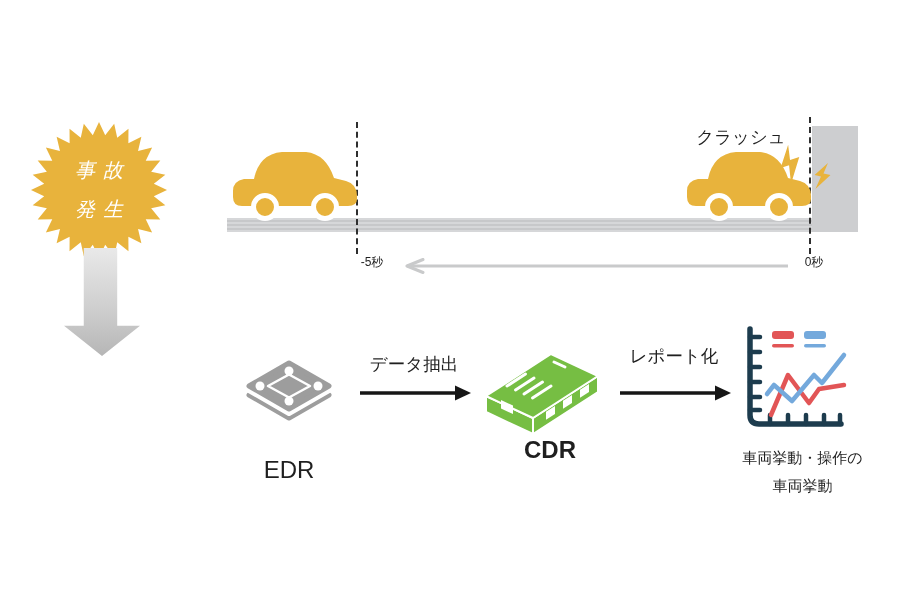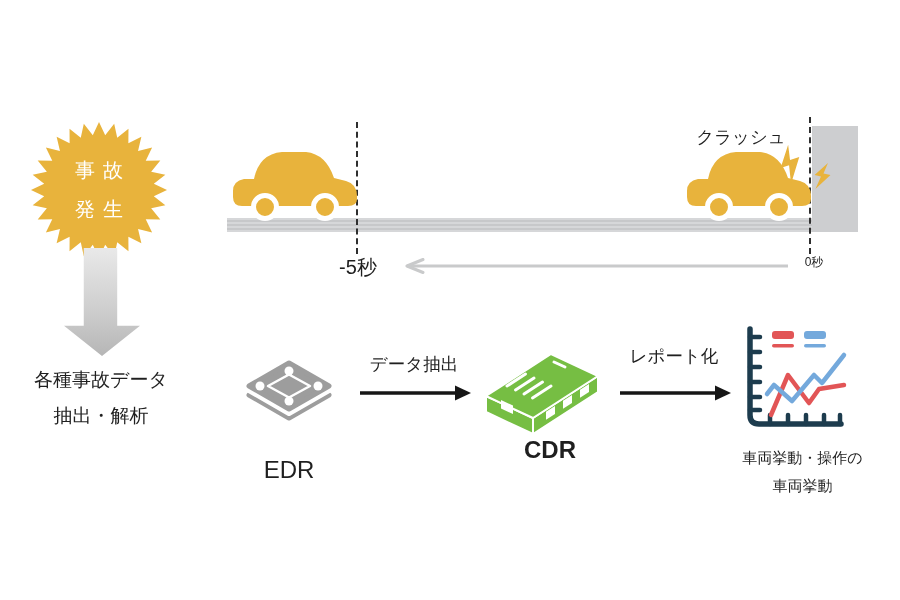--- a/index.html
+++ b/index.html
@@ -5,21 +5,21 @@
   html,body{margin:0;padding:0;background:#fff;}
   .stage{position:relative;width:900px;height:600px;background:#fff;overflow:hidden;
          font-family:"Liberation Sans","DejaVu Sans",sans-serif;color:#1f1f1f;}
   .abs{position:absolute;}
   .txt{white-space:nowrap;}
   .center{text-align:center;}
 
   
   .burst-svg{left:30px;top:121px;width:138px;height:138px;}
   .burst-text{left:30px;top:121px;width:138px;height:138px;display:flex;flex-direction:column;
-              align-items:center;justify-content:center;gap:12px;color:#fff;font-size:20px;}
+              align-items:center;justify-content:center;gap:12px;color:#fff;font-size:20px;font-style:italic;}
   .burst-text span{letter-spacing:8px;padding-left:8px;}
 
   
   .down-arrow{left:64px;top:248px;width:76px;height:108px;
               background:linear-gradient(180deg,#e9e9e9 0%,#cfcfcf 55%,#b6b6b6 100%);
               clip-path:polygon(26% 0,70% 0,70% 72%,100% 72%,50% 100%,0 72%,26% 72%);}
 
   .left-flow{left:3px;top:362px;width:196px;font-size:19px;line-height:36px;}
 
   
@@ -32,21 +32,21 @@
 
   .crash-label{left:666px;top:125px;width:150px;font-size:17.5px;font-family:Liberation Serif, serif;}
 
   .car{width:127px;height:76px;}
   .car-left{left:231px;top:146px;}
   .car-right{left:685px;top:146px;}
 
   .spark1{left:777px;top:145px;width:26px;height:38px;transform:rotate(-18deg);}
   .spark2{left:812px;top:162px;width:20px;height:28px;transform:rotate(12deg);}
 
-  .time-minus{left:330px;top:254px;width:56px;font-size:20px;}
+  .time-minus{left:344px;top:254px;width:56px;font-size:12px;}
   .time-zero{left:786px;top:254px;width:56px;font-size:12px;}
 
   
   .edr-svg{left:246px;top:360px;width:86px;height:64px;}
   .edr-label{left:244px;top:456px;width:90px;font-size:24px;font-weight:400;}
   .step-label{width:136px;font-size:17.5px;}
   .step1-label{left:346px;top:352px;}
   .step2-label{left:606px;top:344px;}
   .black-arrow{width:114px;height:16px;}
   .arrow1{left:358px;top:385px;}
@@ -64,24 +64,20 @@
   <svg class="abs burst-svg" viewBox="0 0 140 140">
     <polygon id="burst-poly" fill="#E8B33C" points="70.0,1.0 76.3,14.4 85.4,2.7 88.5,17.1 99.9,7.8 99.8,22.6 113.0,16.1 109.6,30.4 123.9,27.0 117.4,40.2 132.2,40.1 122.9,51.5 137.3,54.6 125.6,63.7 139.0,70.0 125.6,76.3 137.3,85.4 122.9,88.5 132.2,99.9 117.4,99.8 123.9,113.0 109.6,109.6 113.0,123.9 99.8,117.4 99.9,132.2 88.5,122.9 85.4,137.3 76.3,125.6 70.0,139.0 63.7,125.6 54.6,137.3 51.5,122.9 40.1,132.2 40.2,117.4 27.0,123.9 30.4,109.6 16.1,113.0 22.6,99.8 7.8,99.9 17.1,88.5 2.7,85.4 14.4,76.3 1.0,70.0 14.4,63.7 2.7,54.6 17.1,51.5 7.8,40.1 22.6,40.2 16.1,27.0 30.4,30.4 27.0,16.1 40.2,22.6 40.1,7.8 51.5,17.1 54.6,2.7 63.7,14.4"></polygon>
   </svg>
   <div class="abs burst-text">
     <span class="txt">事故</span>
     <span class="txt">発生</span>
   </div>
 
   <div class="abs down-arrow"></div>
 
-  <div class="abs left-flow center">
-    <div class="txt">各種事故データ</div>
-    <div class="txt">抽出・解析</div>
-  </div>
 
   <div class="abs road"></div>
   <div class="abs wall"></div>
   <div class="abs dash dash-left"></div>
   <div class="abs dash dash-right"></div>
 
   <div class="abs crash-label center txt">クラッシュ</div>
 
   <svg class="abs car car-left" viewBox="0 0 127 76">
     <path fill="#E8B33C" d="M11,60 Q2,60 2,51 L2,45 Q2,35 13,33 L23,33 Q28,8 51,6 L75,6 Q95,8 103,32 L115,35 Q126,38 126,50 L126,53 Q126,60 117,60 Z"></path>

